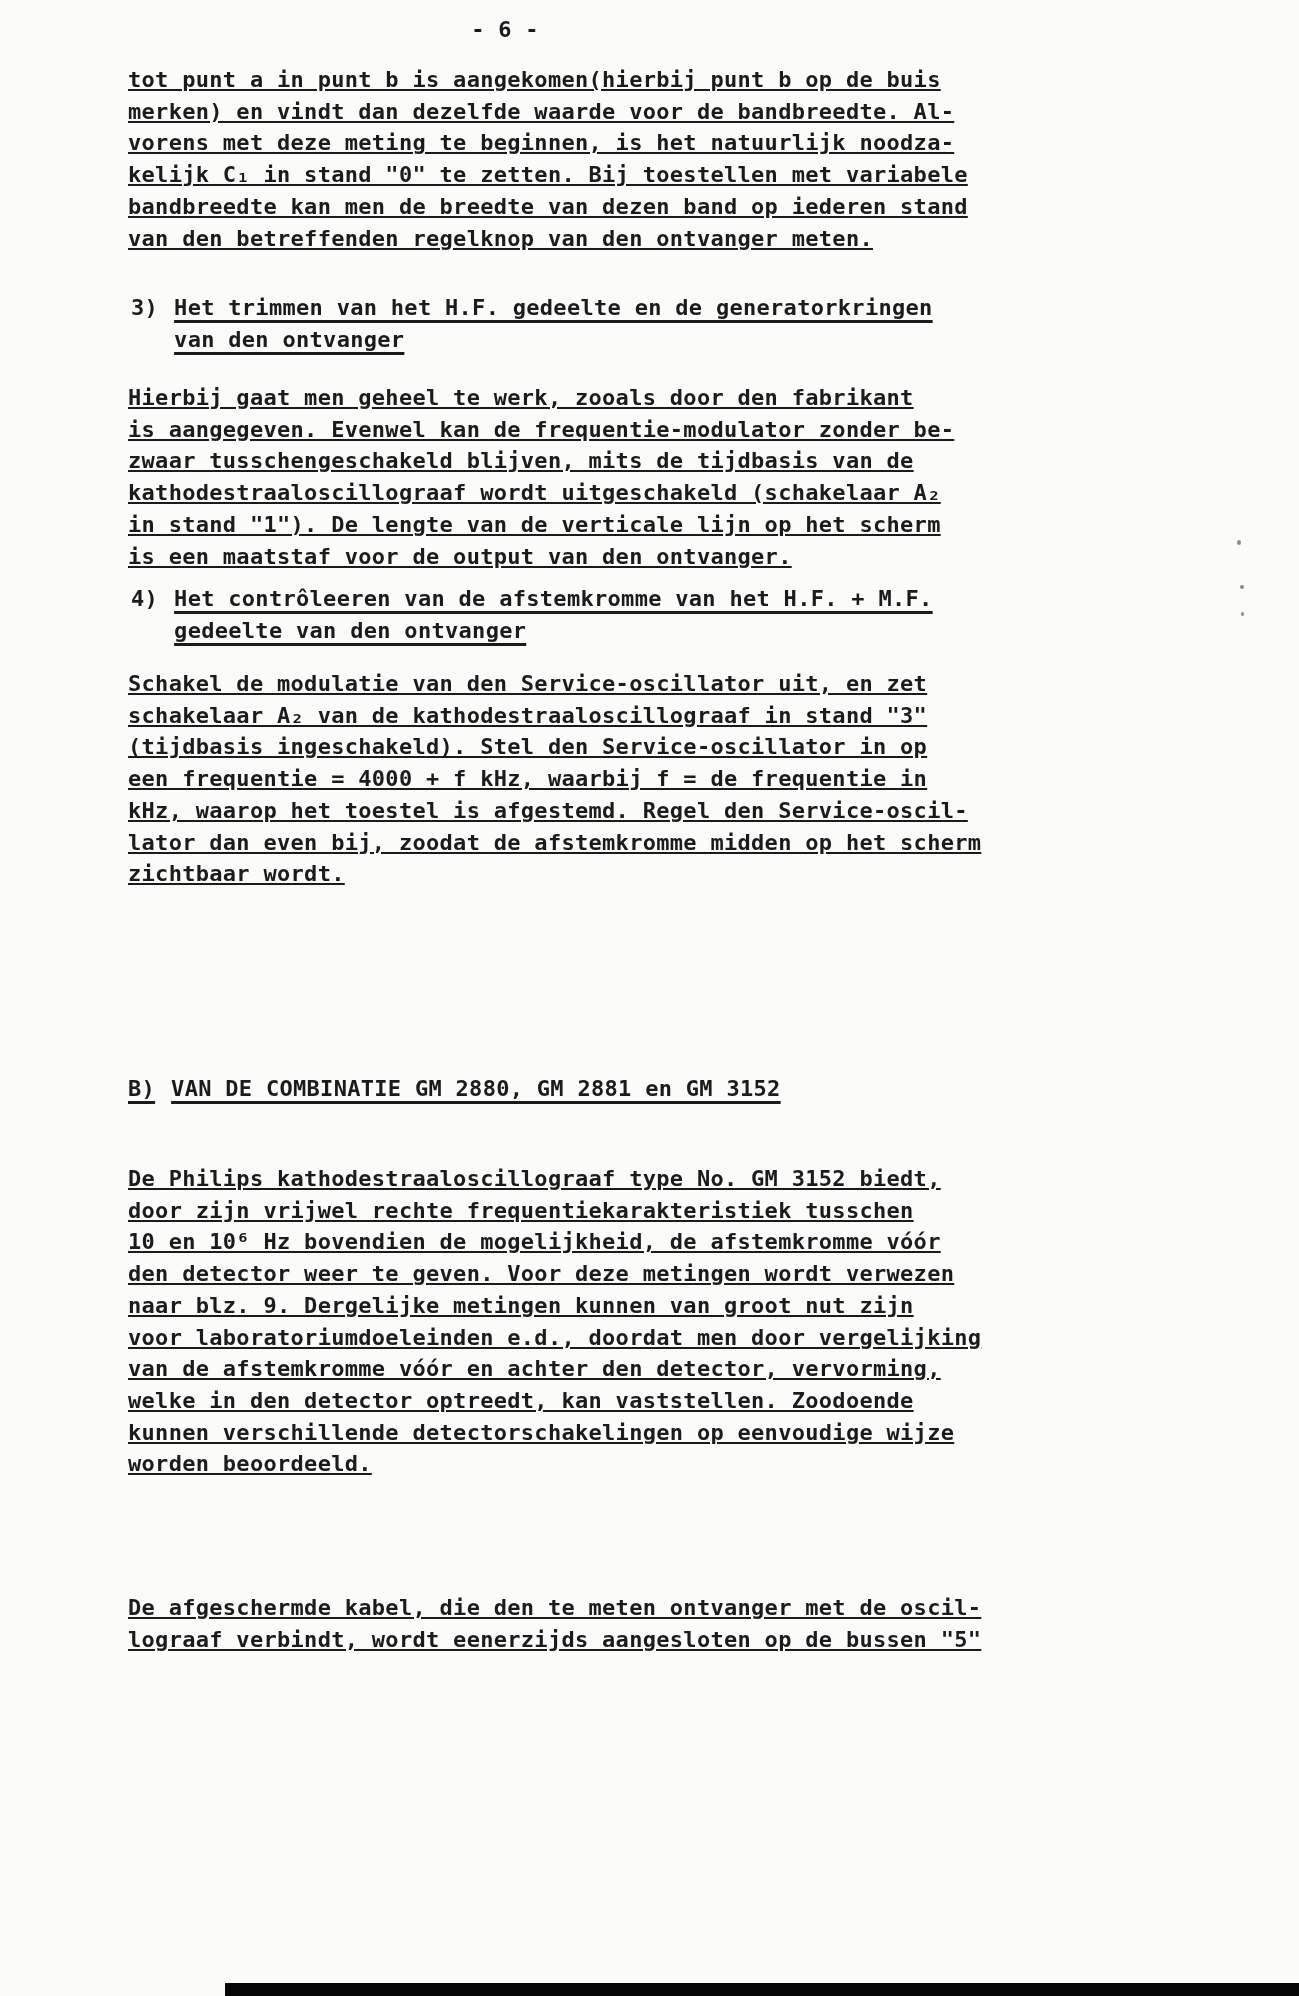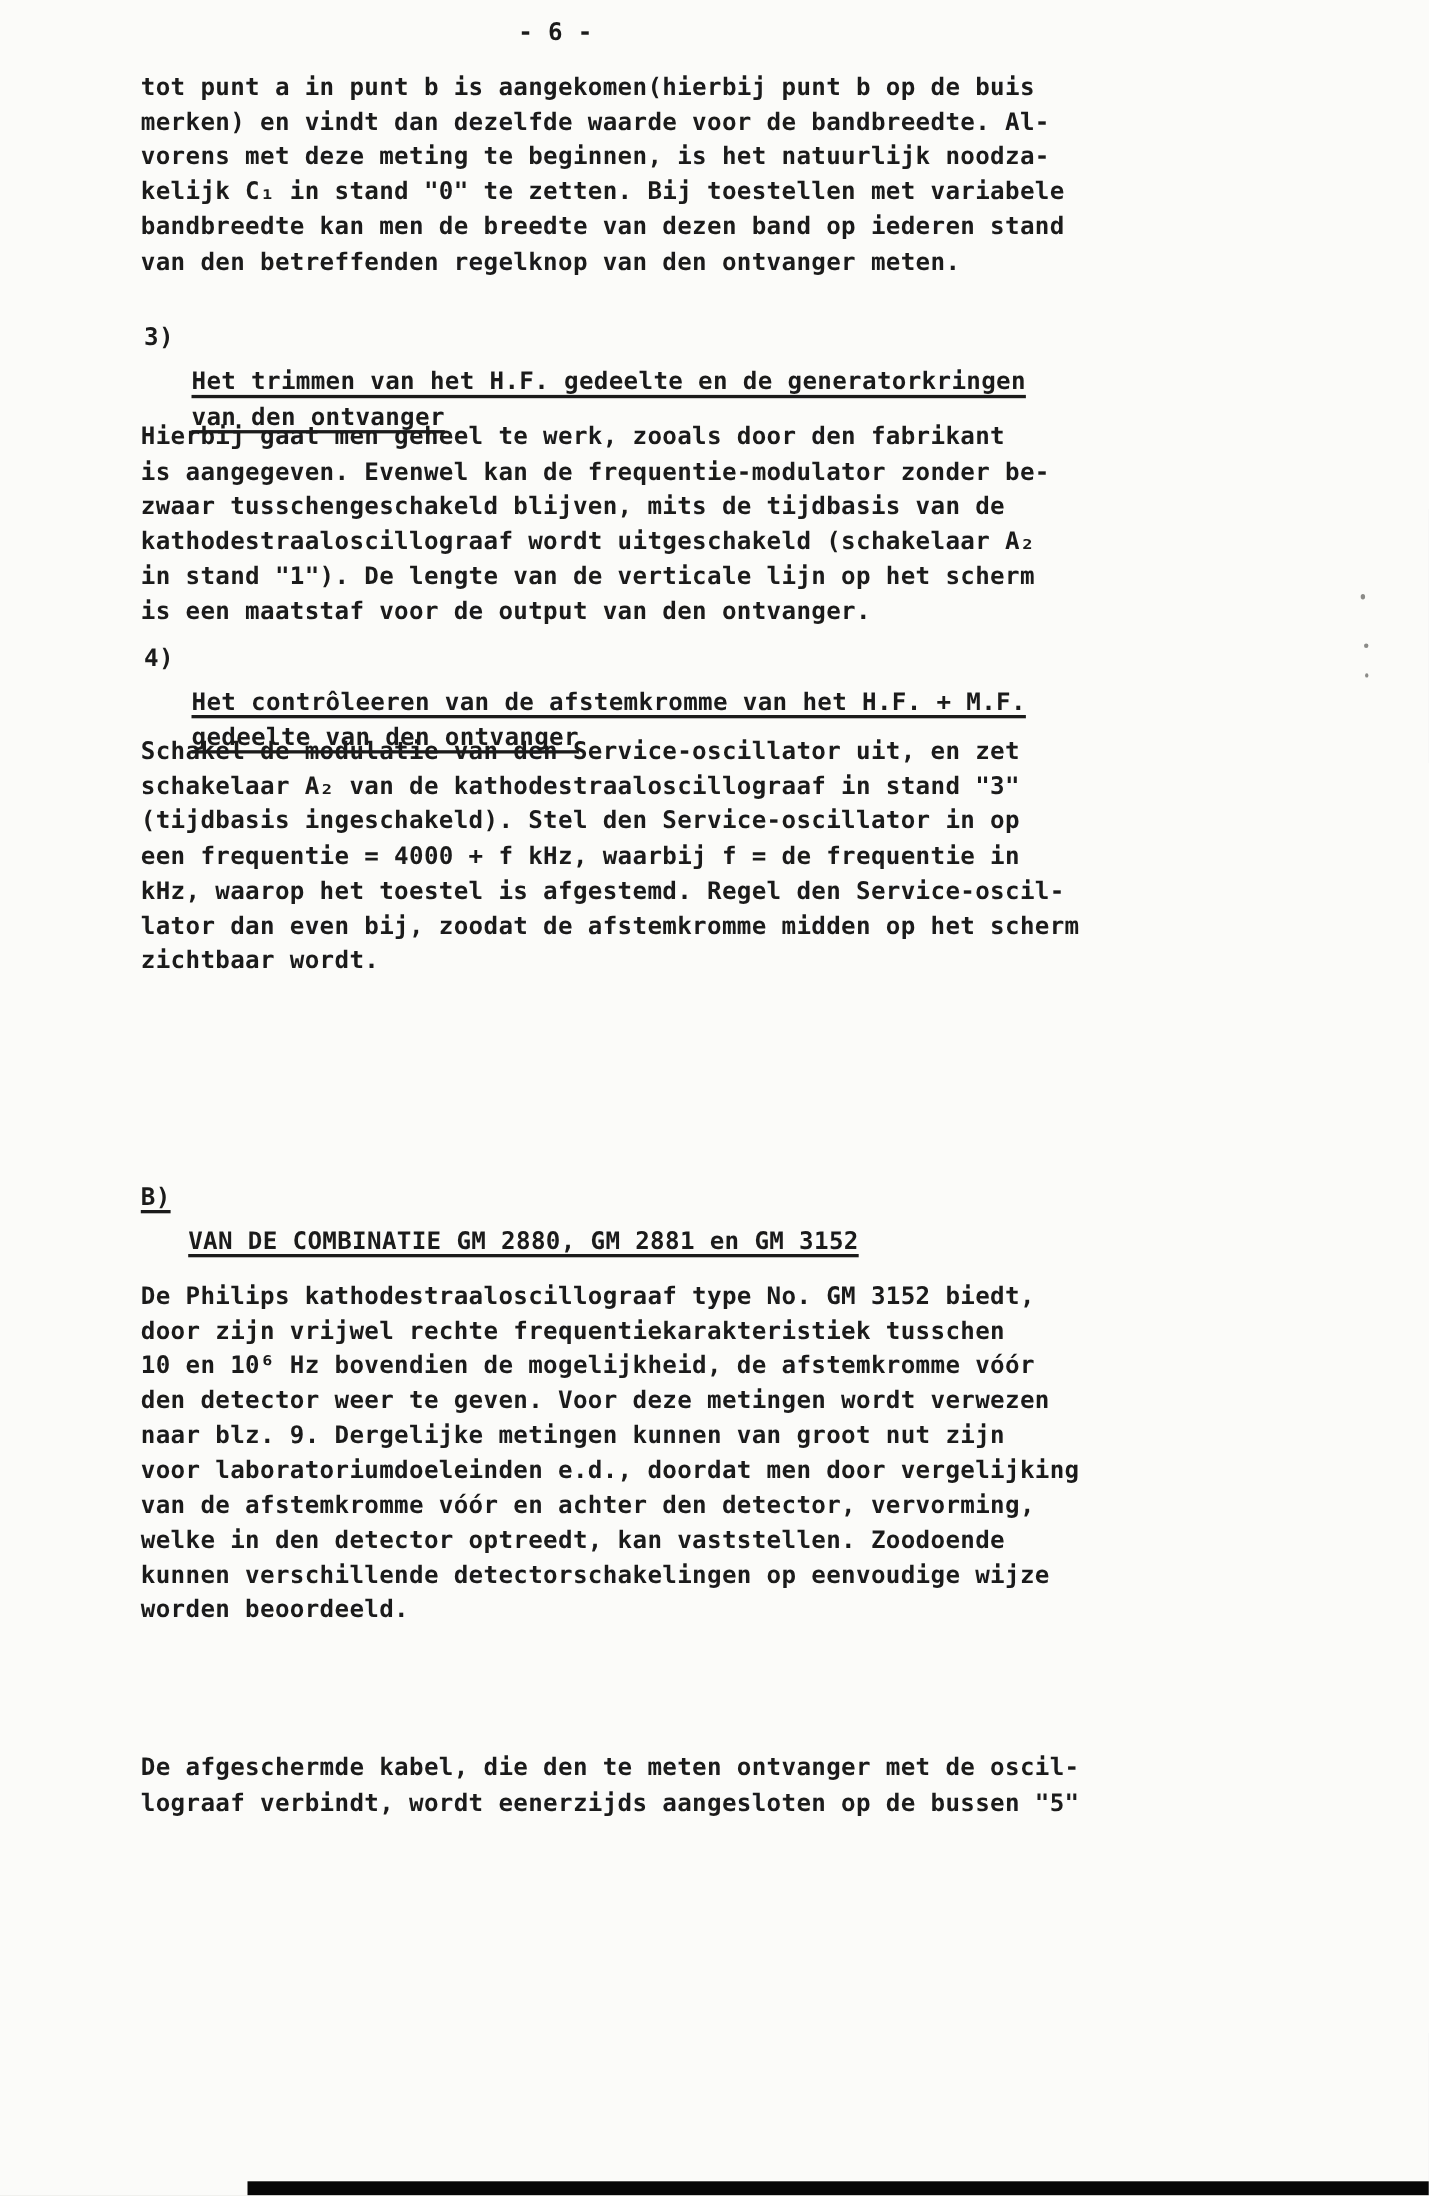--- a/index.html
+++ b/index.html
@@ -25,34 +25,34 @@
     top: 14px;
     left: 0;
     width: 1010px;
     text-align: center;
     white-space: pre;
   }
   .para {
     position: absolute;
     left: 128px;
     white-space: pre;
+    text-decoration: underline;
   }
   .heading {
     position: absolute;
     left: 131px;
     display: flex;
     align-items: flex-start;
   }
   .h-num {
     white-space: pre;
     margin-right: 16px;
   }
   .h-title {
     white-space: pre;
-    margin-top: 40px;
   }
   .underlined {
     text-decoration: underline;
     text-decoration-thickness: 2.5px;
     text-underline-offset: 5px;
   }
   .scan-bar {
     position: absolute;
     top: 1983px;
     left: 225px;

